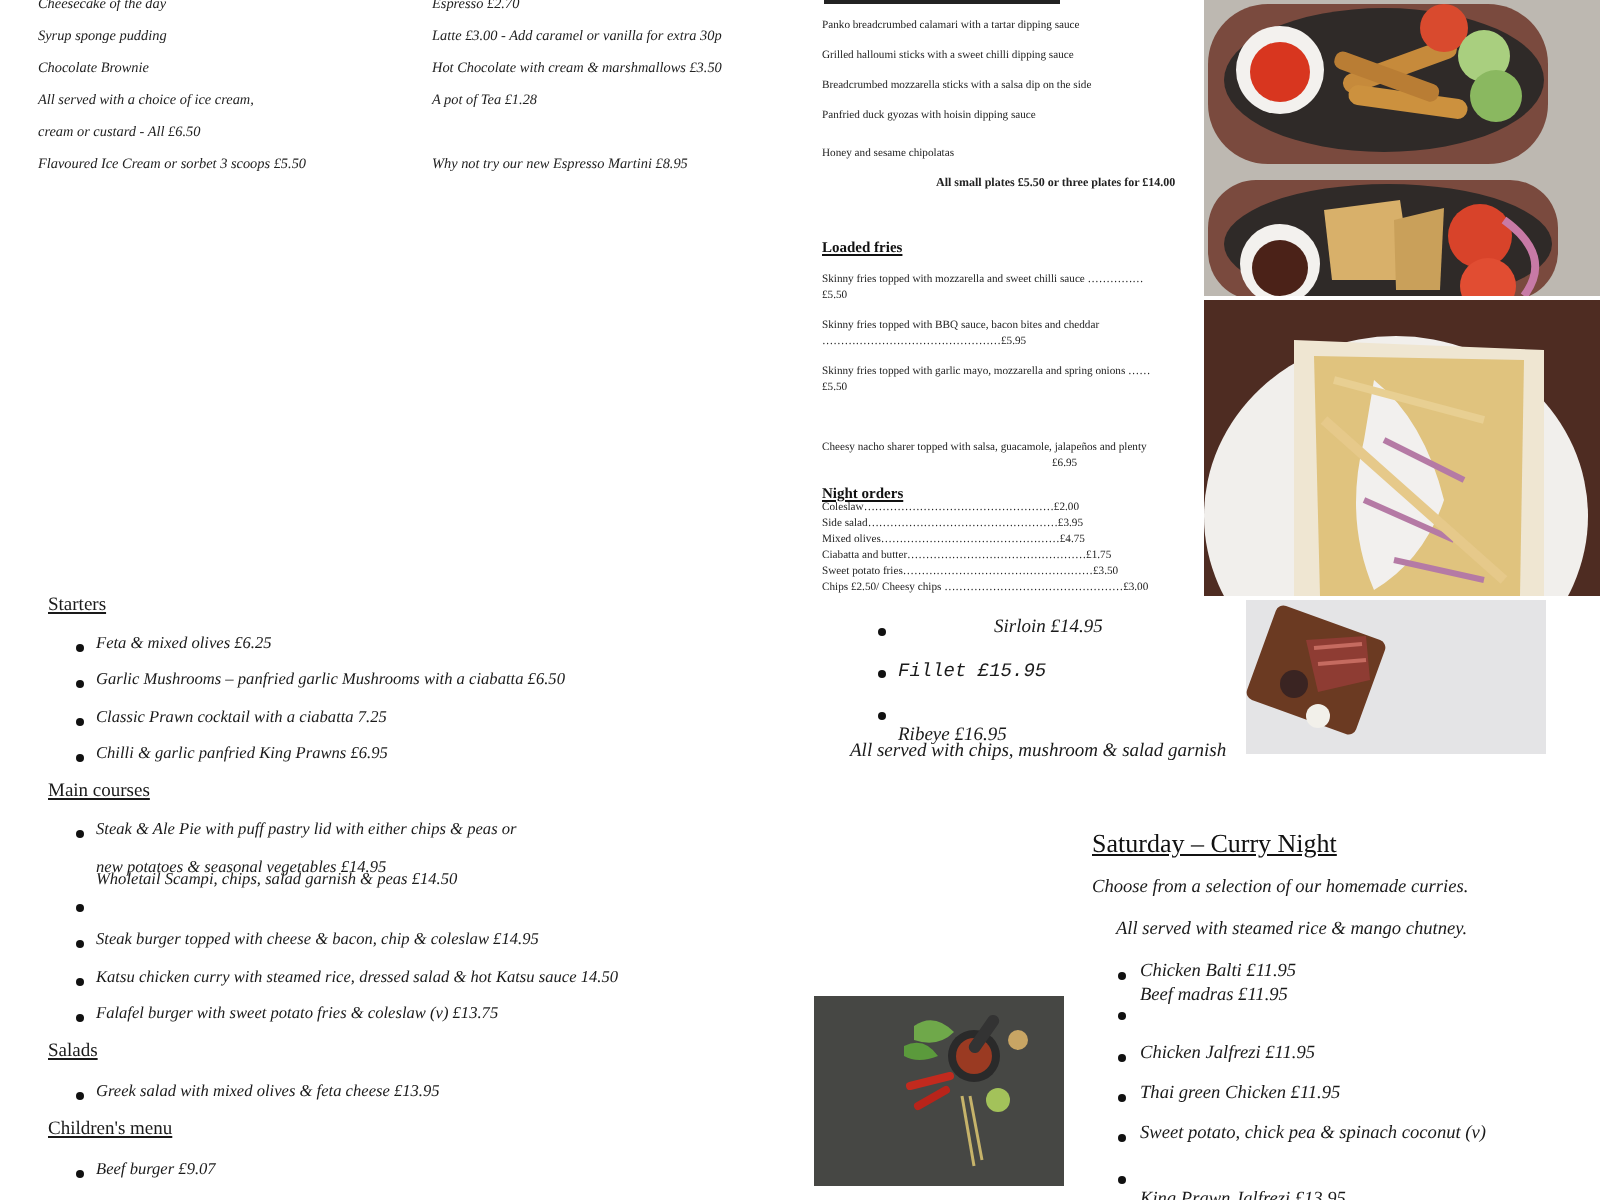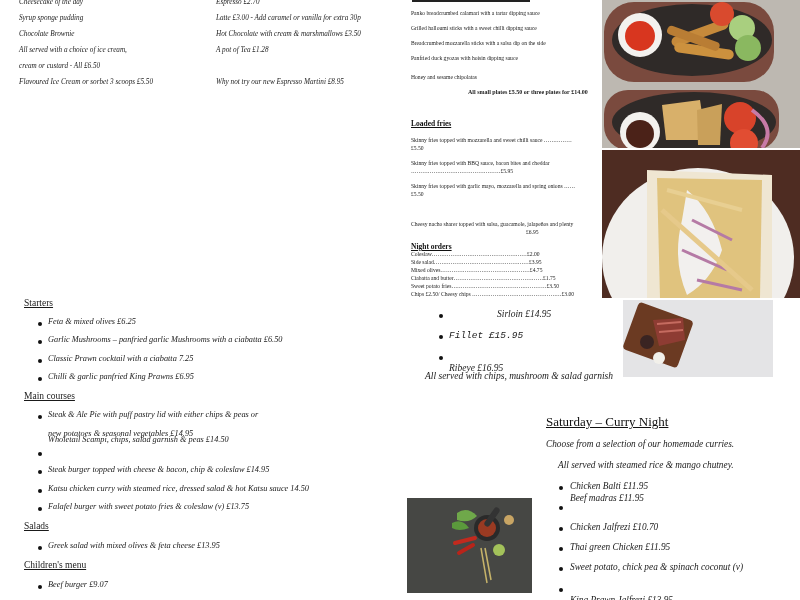--- a/index.html
+++ b/index.html
@@ -186,21 +186,21 @@
 
 <div>
   <div class="abs curry-h" style="left:546px;top:414px;">Saturday – Curry Night</div>
   <div class="abs curry" style="left:546px;top:439px;">Choose from a selection of our homemade curries.</div>
   <div class="abs curry" style="left:558px;top:460px;">All served with steamed rice &amp; mango chutney.</div>
   <span class="bullet" style="left:559px;top:486px;"></span>
   <div class="abs curry" style="left:570px;top:481px;">Chicken Balti £11.95</div>
   <span class="bullet" style="left:559px;top:506px;"></span>
   <div class="abs curry" style="left:570px;top:493px;">Beef madras £11.95</div>
   <span class="bullet" style="left:559px;top:527px;"></span>
-  <div class="abs curry" style="left:570px;top:522px;">Chicken Jalfrezi £10.70</div>
+  <div class="abs curry" style="left:570px;top:522px;">Chicken Jalfrezi £11.95</div>
   <span class="bullet" style="left:559px;top:547px;"></span>
   <div class="abs curry" style="left:570px;top:542px;">Thai green Chicken £11.95</div>
   <span class="bullet" style="left:559px;top:567px;"></span>
   <div class="abs curry" style="left:570px;top:562px;">Sweet potato, chick pea &amp; spinach coconut (v)</div>
   <span class="bullet" style="left:559px;top:588px;"></span>
   <div class="abs curry" style="left:570px;top:583px;margin-top:12px;">King Prawn Jalfrezi £13.95</div>
 </div>
 
 <div class="photo" style="left:407px;top:498px;width:125px;height:95px;background:#3a3b3a;">
   <svg width="125" height="95" viewBox="0 0 125 95">

